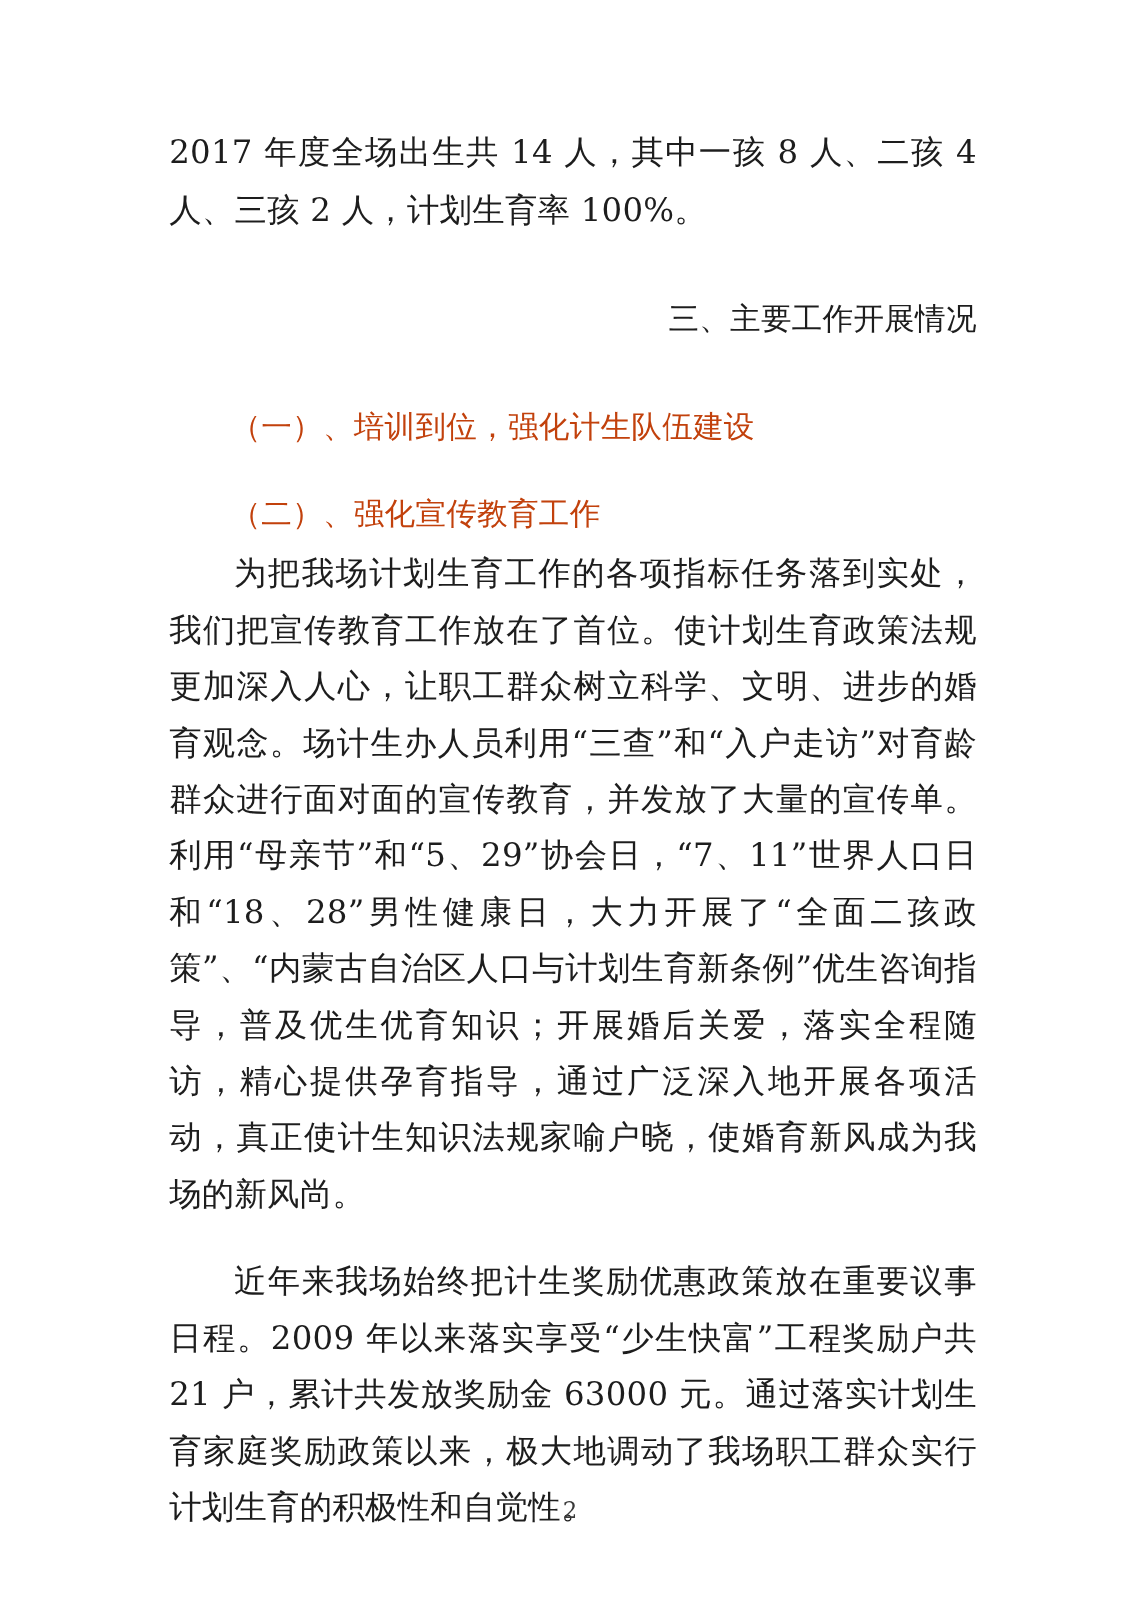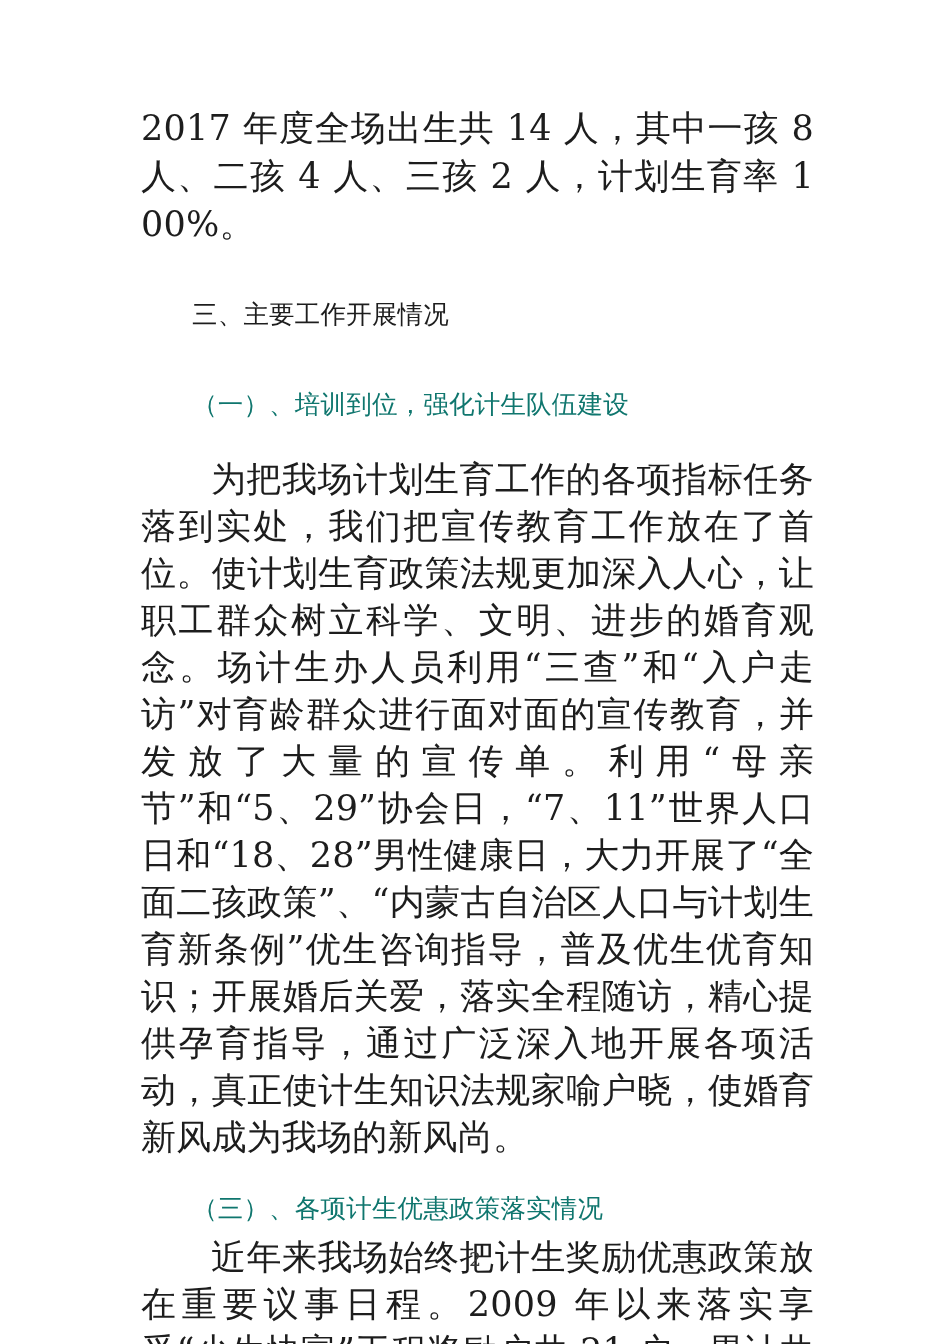--- a/index.html
+++ b/index.html
@@ -26,21 +26,21 @@
   
   .textblock {
     position: absolute;
     left: 141px;
     top: 104px;
     width: 673px;
   }
 
   
   .para {
-    font-size: 35px;
+    font-size: 27px;
     line-height: 47px;
     text-align: justify;
     text-justify: inter-ideograph;
     text-align-last: left;
     margin: 0;
     letter-spacing: 0.2px;
     word-break: break-all;
     color: #1d1d1d;
   }
 
@@ -51,30 +51,31 @@
   }
 
   
   .heading-major {
     font-size: 25.5px;
     line-height: 47px;
     margin: 0;
     text-indent: 2em;
     letter-spacing: 0.2px;
     color: #1d1d1d;
+    text-align: right;
   }
 
   
   .heading-minor {
     font-size: 25.5px;
     line-height: 47px;
     margin: 0;
     text-indent: 2em;
     letter-spacing: 0.2px;
-    color: #0f766e;
+    color: #c2410c;
   }
 
   
   .para-indent {
     text-indent: 2em;
   }
 
   
   .gap-lg { height: 43px; }
   .gap-md { height: 24px; }
@@ -107,28 +108,28 @@
 
     <div class="gap-lg"></div>
 
     <p class="heading-minor">（一）、培训到位，强化计生队伍建设</p>
 
     <div class="gap-sm"></div>
 
 
     <div class="gap-md"></div>
 
+    <p class="heading-minor">（二）、强化宣传教育工作</p>
 
     <div class="gap-sm"></div>
 
     <p class="para para-indent">为把我场计划生育工作的各项指标任务落到实处，我们把宣传教育工作放在了首位。使计划生育政策法规更加深入人心，让职工群众树立科学、文明、进步的婚育观念。场计生办人员利用“三查”和“入户走访”对育龄群众进行面对面的宣传教育，并发放了大量的宣传单。利用“母亲节”和“5、29”协会日，“7、11”世界人口日和“18、28”男性健康日，大力开展了“全面二孩政策”、“内蒙古自治区人口与计划生育新条例”优生咨询指导，普及优生优育知识；开展婚后关爱，落实全程随访，精心提供孕育指导，通过广泛深入地开展各项活动，真正使计生知识法规家喻户晓，使婚育新风成为我场的新风尚。</p>
 
     <div class="gap-md"></div>
 
-    <p class="heading-minor">（三）、各项计生优惠政策落实情况</p>
 
     <div class="gap-sm"></div>
 
     <p class="para para-indent">近年来我场始终把计生奖励优惠政策放在重要议事日程。2009 年以来落实享受“少生快富”工程奖励户共 21 户，累计共发放奖励金 63000 元。通过落实计划生育家庭奖励政策以来，极大地调动了我场职工群众实行计划生育的积极性和自觉性。</p>
 
   </div>
 
   <div class="page-number">2</div>
 
 </div>

